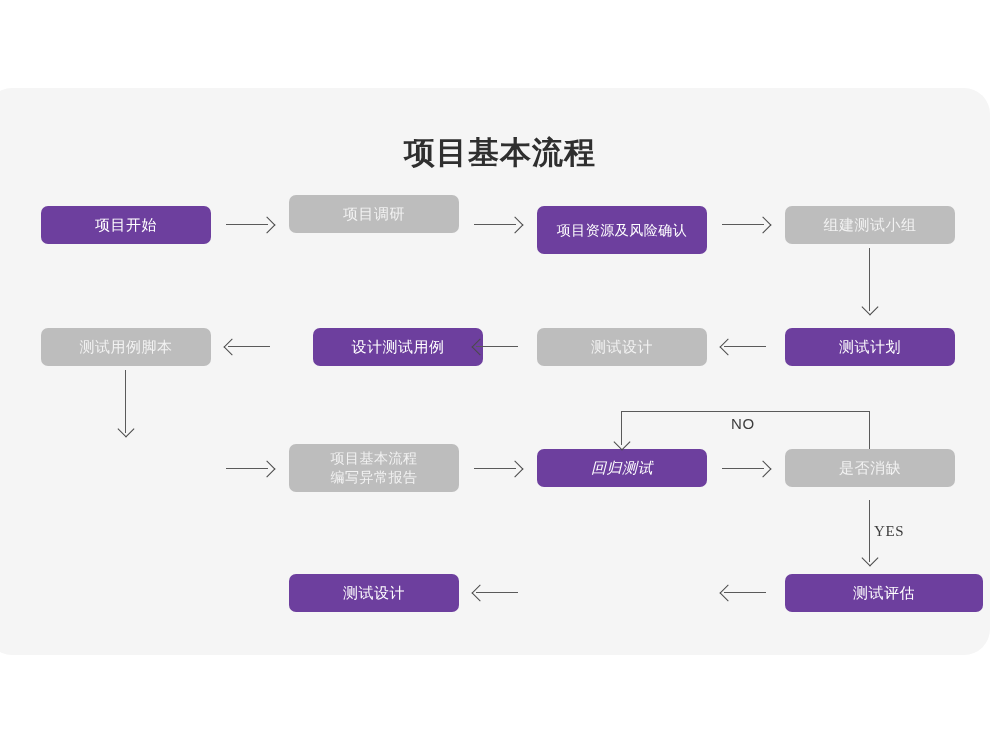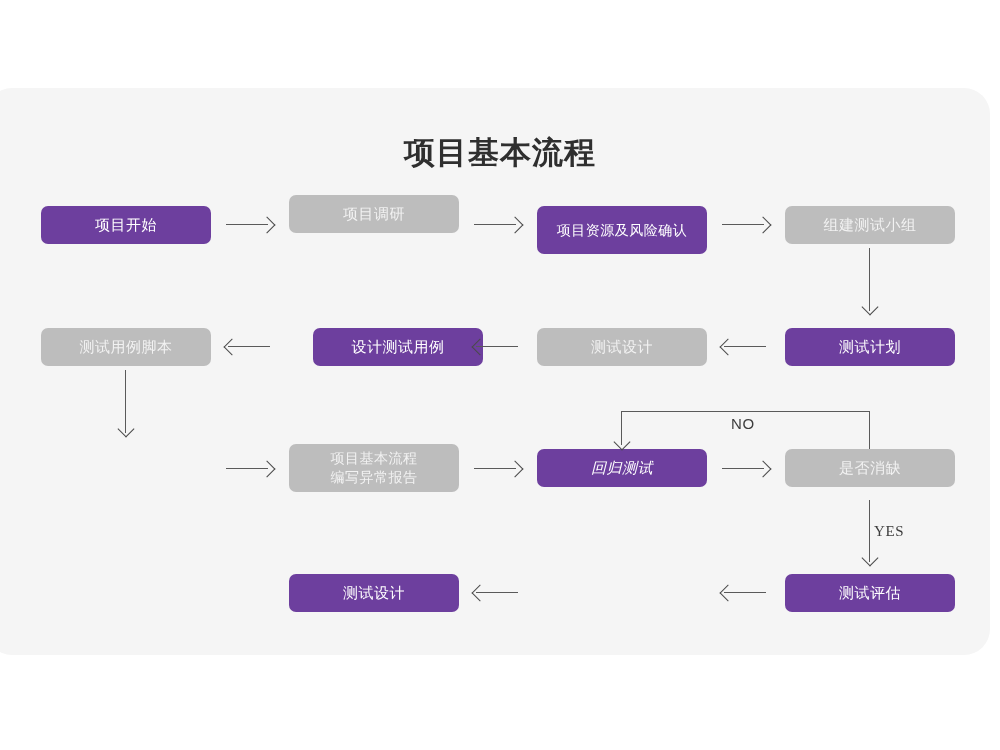--- a/index.html
+++ b/index.html
@@ -192,17 +192,17 @@
     <span class="label">测试设计</span>
   </div>
 
   <div class="arrowhead left" style="left:474px; top:587px;"></div>
   <div class="hline" style="left:476px; top:592px; width:42px;"></div>
 
 
   <div class="arrowhead left" style="left:722px; top:587px;"></div>
   <div class="hline" style="left:724px; top:592px; width:42px;"></div>
 
-  <div class="node purple" style="left:785px; top:574px; width:170px; height:38px;">
+  <div class="node purple" style="left:785px; top:574px; width:198px; height:38px;">
     <span class="label">测试评估</span>
   </div>
 
 </div>
 
 </body></html>

